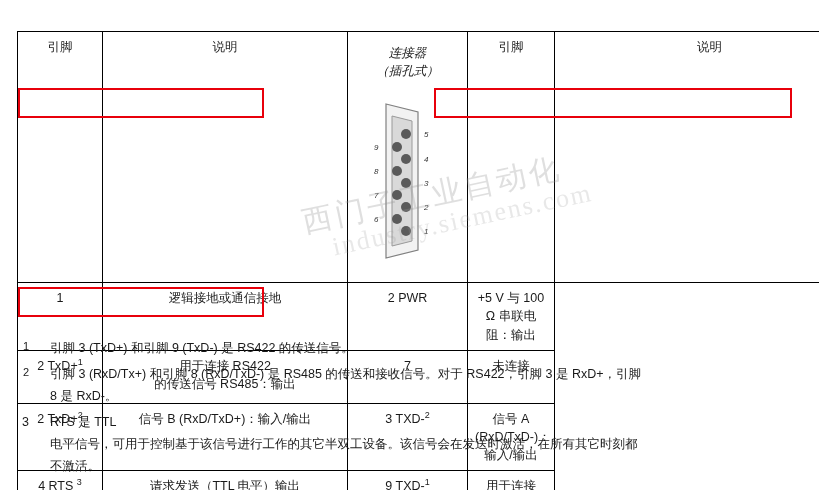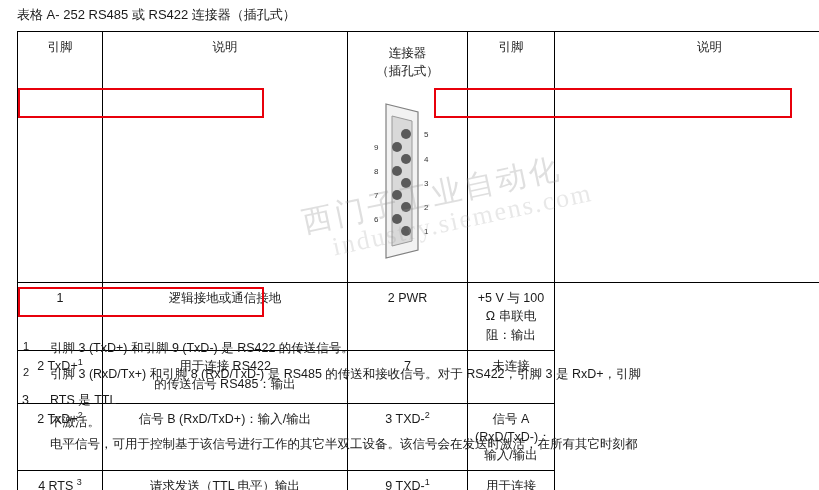--- a/index.html
+++ b/index.html
@@ -57,20 +57,21 @@
   .c-desc2 { width: 295px; }
 
   td.rowcell { height: 40px; }
   .sup {
     font-size: 9px;
     vertical-align: super;
     line-height: 0;
   }
   .hdr-conn {
     text-align: left;
+    font-style: italic;
   }
   
   .redbox {
     position: absolute;
     border: 2px solid #e8000b;
     box-sizing: border-box;
     pointer-events: none;
     z-index: 5;
   }
   .conn-art {
@@ -134,21 +135,20 @@
   }
 </style>
 </head>
 <body>
 
 <div class="page">
 
   <div class="watermark">西门子工业自动化</div>
   <div class="watermark2">industry.siemens.com</div>
 
-  <div class="caption">表格 A- 252 RS485 或 RS422 连接器（插孔式）</div>
 
   <table class="main">
     <thead>
       <tr>
         <td class="c-pin">引脚</td>
         <td class="c-desc">说明</td>
         <td class="c-conn hdr-conn" rowspan="6">
           <div style="position:relative;height:100%;">
             <div style="padding:6px 7px;">
               <div>连接器</div>
@@ -247,22 +247,23 @@
   <div class="redbox" style="left:18px; top:287px; width:246px; height:30px;"></div>
 
   <div class="footnotes">
     <div class="fn">
       <span class="num">1</span>
       <p>引脚 3 (TxD+) 和引脚 9 (TxD-) 是 RS422 的传送信号。</p>
     </div>
     <div class="fn">
       <span class="num">2</span>
       <p>引脚 3 (RxD/Tx+) 和引脚 8 (RxD/TxD-) 是 RS485 的传送和接收信号。对于 RS422，引脚 3 是 RxD+，引脚</p>
+      <p>8 是 RxD-。</p>
     </div>
     <div class="fn">
       <span class="num big">3</span>
       <p>RTS 是 TTL</p>
+      <p>电平信号，可用于控制基于该信号进行工作的其它半双工设备。该信号会在发送时激活，在所有其它时刻都</p>
       <p>不激活。</p>
-      <p>电平信号，可用于控制基于该信号进行工作的其它半双工设备。该信号会在发送时激活，在所有其它时刻都</p>
     </div>
   </div>
 
 </div>
 
 </body></html>

